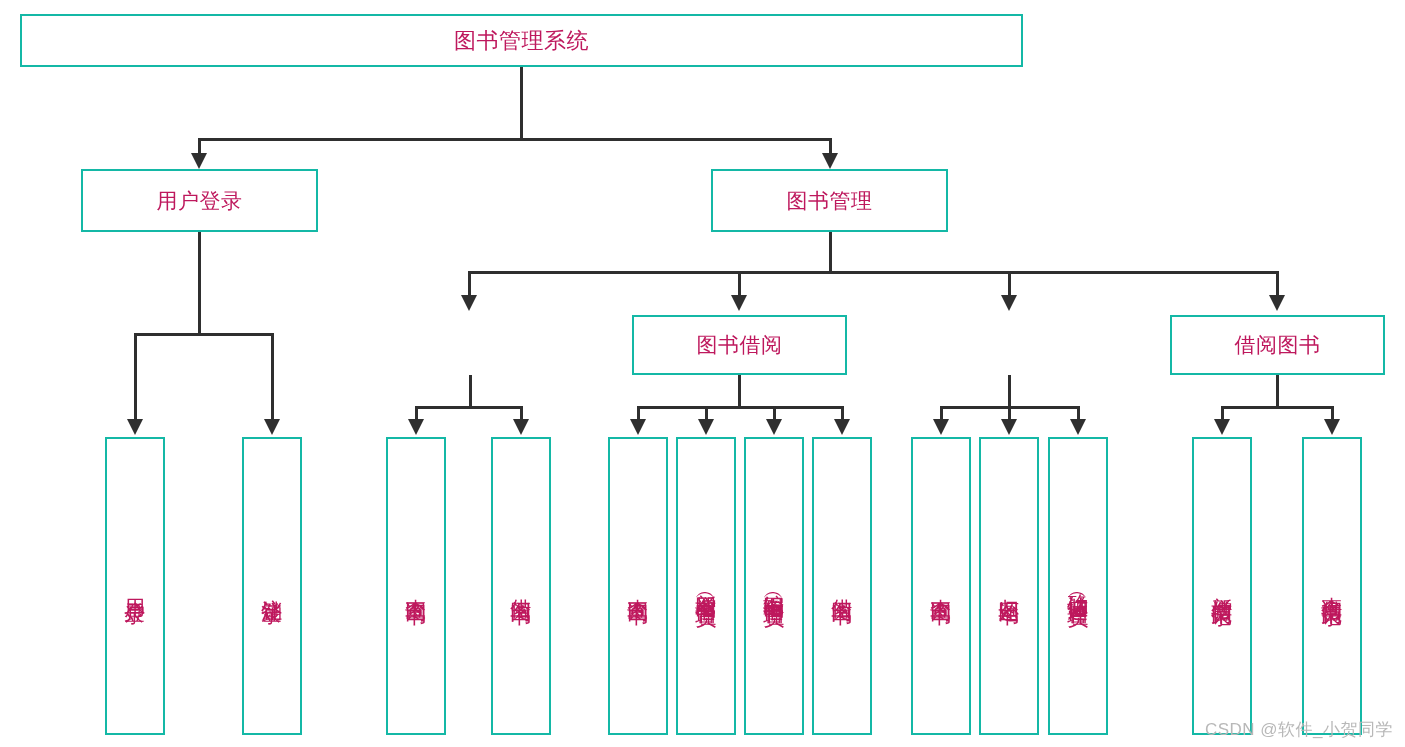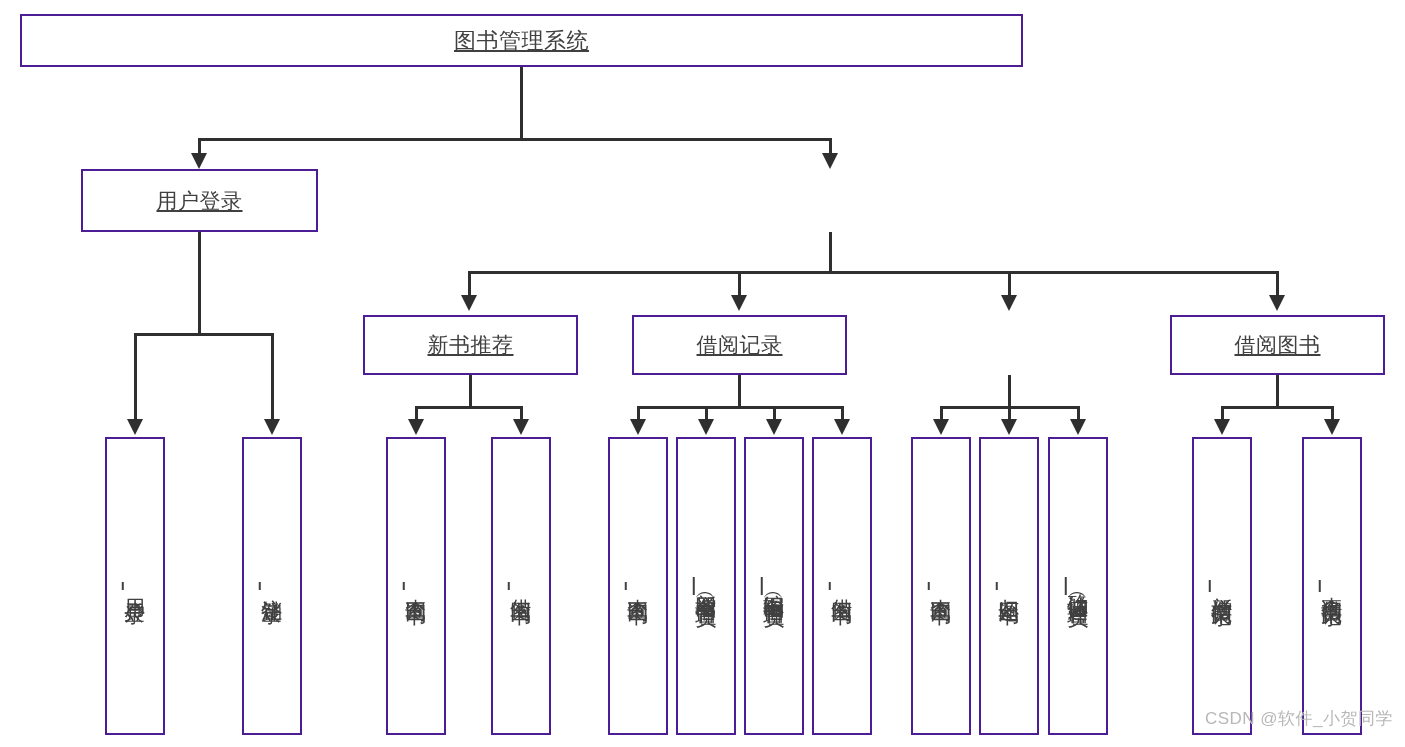--- a/index.html
+++ b/index.html
@@ -17,28 +17,27 @@
     width: 1405px;
     height: 747px;
     background: #ffffff;
     overflow: hidden;
   }
   
   .node {
     position: absolute;
     box-sizing: border-box;
     background: #ffffff;
-    border: 2px solid #4c1d95;
+    border: 2px solid #14b8a6;
     display: flex;
     align-items: center;
     justify-content: center;
     text-align: center;
-    color: #404040;
+    color: #be185d;
     letter-spacing: 0.5px;
-    text-decoration: underline;
   }
   .node.level-root {
     font-size: 22px;
   }
   .node.level-2 {
     font-size: 21px;
   }
   .node.level-3 {
     font-size: 21px;
   }
@@ -69,21 +68,21 @@
     width: 0;
     height: 0;
     border-left: 8px solid transparent;
     border-right: 8px solid transparent;
     border-top: 16px solid #2f2f2f;
   }
   
   #watermark {
     position: absolute;
     right: 12px;
-    bottom: 17px;
+    bottom: 6px;
     font-size: 17px;
     color: #b8b8b8;
     letter-spacing: 0.5px;
     user-select: none;
     white-space: nowrap;
   }
 </style>
 </head>
 <body>
 
@@ -97,45 +96,45 @@
   <div class="hline" style="left:198px; top:138px; width:634px;"></div>
   <div class="vline" style="left:198px; top:138px; height:18px;"></div>
   <div class="arrow" style="left:191px; top:153px;"></div>
   <div class="vline" style="left:829px; top:138px; height:18px;"></div>
   <div class="arrow" style="left:822px; top:153px;"></div>
 
   <div class="node level-2" style="left:81px; top:169px; width:237px; height:63px;">
     <span>用户登录</span>
   </div>
 
+  <div class="node level-2" style="left:711px; top:169px; width:237px; height:63px;">
+    <span>图书管理</span>
+  </div>
 
   <div class="vline" style="left:198px; top:232px; height:103px;"></div>
   <div class="hline" style="left:134px; top:333px; width:139px;"></div>
   <div class="vline" style="left:134px; top:333px; height:88px;"></div>
   <div class="arrow" style="left:127px; top:419px;"></div>
   <div class="vline" style="left:271px; top:333px; height:88px;"></div>
   <div class="arrow" style="left:264px; top:419px;"></div>
 
   <div class="vline" style="left:829px; top:232px; height:41px;"></div>
   <div class="hline" style="left:468px; top:271px; width:811px;"></div>
   <div class="vline" style="left:468px; top:271px; height:26px;"></div>
   <div class="arrow" style="left:461px; top:295px;"></div>
   <div class="vline" style="left:738px; top:271px; height:26px;"></div>
   <div class="arrow" style="left:731px; top:295px;"></div>
   <div class="vline" style="left:1008px; top:271px; height:26px;"></div>
   <div class="arrow" style="left:1001px; top:295px;"></div>
   <div class="vline" style="left:1276px; top:271px; height:26px;"></div>
   <div class="arrow" style="left:1269px; top:295px;"></div>
 
-  <div class="node level-3" style="left:363px; top:315px; width:215px; height:60px;">
-    <span>新书推荐</span>
-  </div>
 
   <div class="node level-3" style="left:632px; top:315px; width:215px; height:60px;">
-    <span>借阅记录</span>
+    <span>图书借阅</span>
   </div>
 
 
   <div class="node level-3" style="left:1170px; top:315px; width:215px; height:60px;">
     <span>借阅图书</span>
   </div>
 
   <div class="vline" style="left:469px; top:375px; height:33px;"></div>
   <div class="hline" style="left:415px; top:406px; width:107px;"></div>
   <div class="vline" style="left:415px; top:406px; height:16px;"></div>

